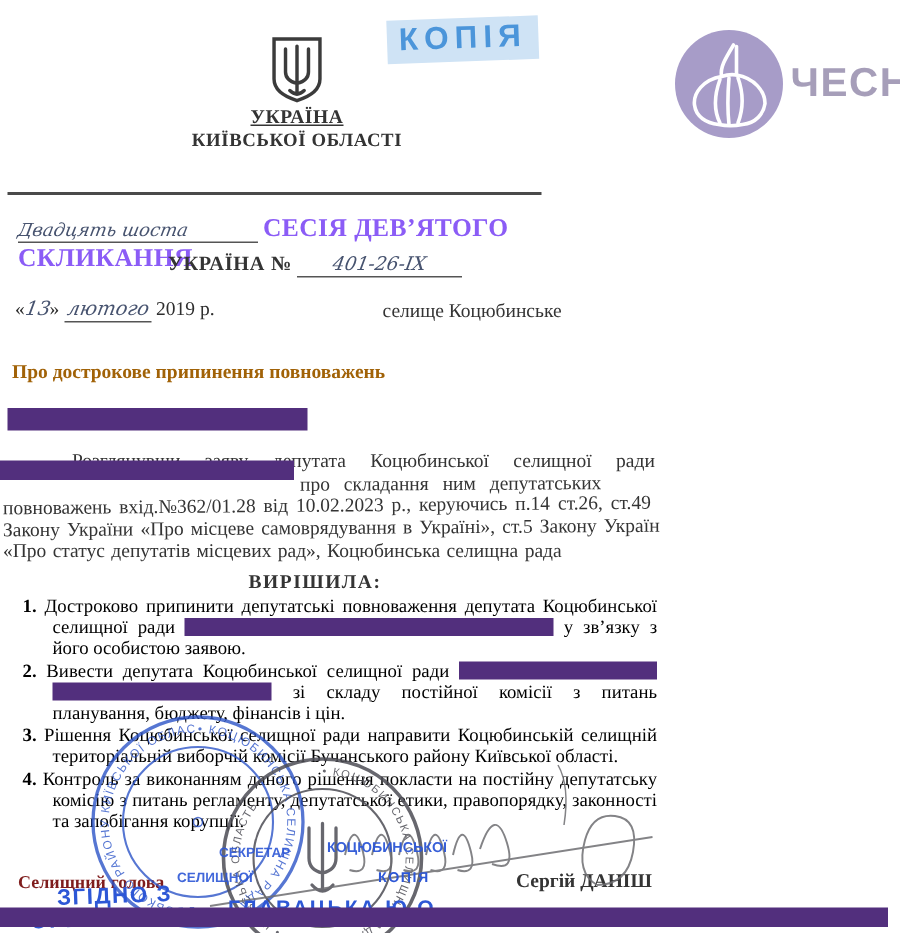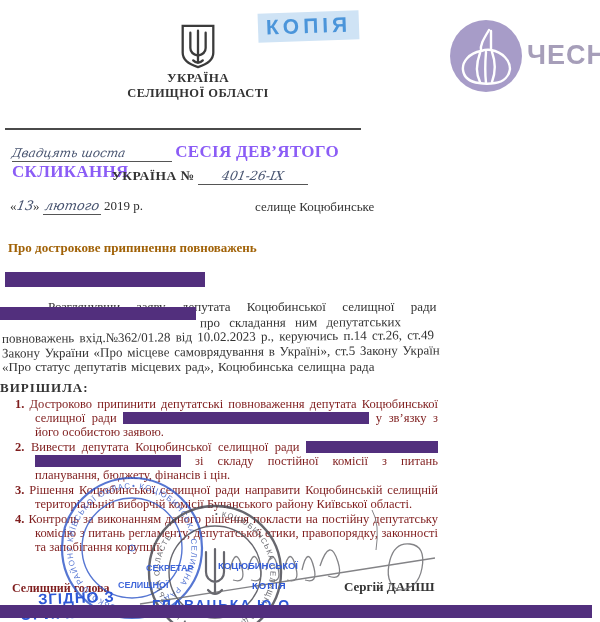--- a/index.html
+++ b/index.html
@@ -7,21 +7,21 @@
     width:600px;height:622px;position:relative;overflow:hidden;
     background:#ffffff;
     font-family:"Liberation Serif", serif;
     color:#2e2e2e;
   }
   .abs{position:absolute;}
   
   .hdr{left:0;top:24px;width:396px;text-align:center;z-index:1;}
   .hdr .emblem{display:block;margin:0 auto 2px auto;}
   .hdr-line{font-weight:bold;font-size:12.5px;line-height:12.5px;letter-spacing:.4px;color:#343434;}
-  .hdr-country{font-size:13px;margin-bottom:2px;}
+  .hdr-country{font-size:13px;margin-bottom:2px;text-decoration:underline;}
   .hdr-divider{left:5px;top:128px;width:356px;height:0;border-top:2px solid #4a4a4a;z-index:1;}
   
   .copy-stamp{
     left:258px;top:12px;padding:2px 8px 3px 8px;
     background:#cfe3f5;color:#4b95da;
     font-family:"Liberation Sans",sans-serif;font-weight:bold;
     font-size:21px;letter-spacing:4px;
     transform:rotate(-2deg);z-index:2;
   }
   
@@ -52,26 +52,26 @@
   .redact-inline{display:inline-block;background:#522f7d;height:12px;vertical-align:-2px;}
   .subject-redact{left:5px;top:272px;width:200px;height:15px;}
   
   .pl{left:0;top:0;width:438px;font-size:13px;white-space:nowrap;overflow:hidden;color:#343434;z-index:1;}
   .pl1{top:299px;left:48px;word-spacing:13px;}
   .pl2{top:314px;left:200px;word-spacing:6px;transform:rotate(-.3deg);}
   .pl2-redact{left:0;top:307px;width:196px;height:13px;}
   .pl3{top:329px;word-spacing:2px;left:2px;transform:rotate(-.5deg);}
   .pl4{top:344px;word-spacing:1.5px;left:2px;transform:rotate(-.4deg);}
   .pl5{top:359px;word-spacing:1px;left:2px;}
-  .resolved{left:0;top:380px;width:420px;font-weight:bold;font-size:13px;letter-spacing:1px;color:#343434;z-index:1;}
+  .resolved{left:0;top:380px;width:420px;text-align:center;font-weight:bold;font-size:13px;letter-spacing:1px;color:#343434;z-index:1;}
   
   .items{left:15px;top:397px;width:423px;z-index:1;}
   .item{
     font-size:12.5px;line-height:14px;text-align:justify;
-    padding-left:20px;text-indent:-20px;color:#7f1d1d;margin-bottom:1px;
+    padding-left:20px;text-indent:-20px;color:#000000;margin-bottom:1px;
   }
   .item .num{font-weight:bold;}
   .r-i1{width:246px;}
   .r-i2a{width:132px;}
   .r-i2b{width:146px;}
   
   .sig-title{left:12px;top:581px;font-weight:bold;font-size:12px;color:#7f1d1d;z-index:1;}
   .sig-name{left:344px;top:579px;font-weight:bold;font-size:13px;color:#343434;z-index:1;}
   
   .seals{left:20px;top:470px;z-index:5;pointer-events:none;}
@@ -89,21 +89,21 @@
 </style>
 </head>
 <body>
 
 <div class="abs hdr">
   <svg class="emblem" width="44" height="46" viewBox="0 0 46 48">
     <path d="M7,2 H39 V30 Q39,40 23,45 Q7,40 7,30 Z" fill="none" stroke="#3b3b3b" stroke-width="2.4"></path>
     <path d="M15,9 V25 Q15,31 23,33 M23,7 V33 M31,9 V25 Q31,31 23,33 M23,33 V40 M18,38 Q23,43 28,38" fill="none" stroke="#3b3b3b" stroke-width="2.4" stroke-linecap="round"></path>
   </svg>
   <div class="hdr-line hdr-country">УКРАЇНА</div>
-  <div class="hdr-line">СЕЛИЩНОЇ ОБЛАСТІ</div>
+  <div class="hdr-line">КИЇВСЬКОЇ ОБЛАСТІ</div>
 </div>
 <div class="abs hdr-divider"></div>
 
 <div class="abs copy-stamp">КОПІЯ</div>
 
 <svg class="abs chesno" width="72" height="72" viewBox="0 0 72 72">
   <circle cx="36" cy="36" r="36" fill="#a79cc8"></circle>
   <g stroke="#ffffff" stroke-width="2.4" fill="none" stroke-linecap="round">
     <path d="M39,10 C33,20 30,25 31,31"></path>
     <path d="M41,11 C41,20 41,25 41,30"></path>

